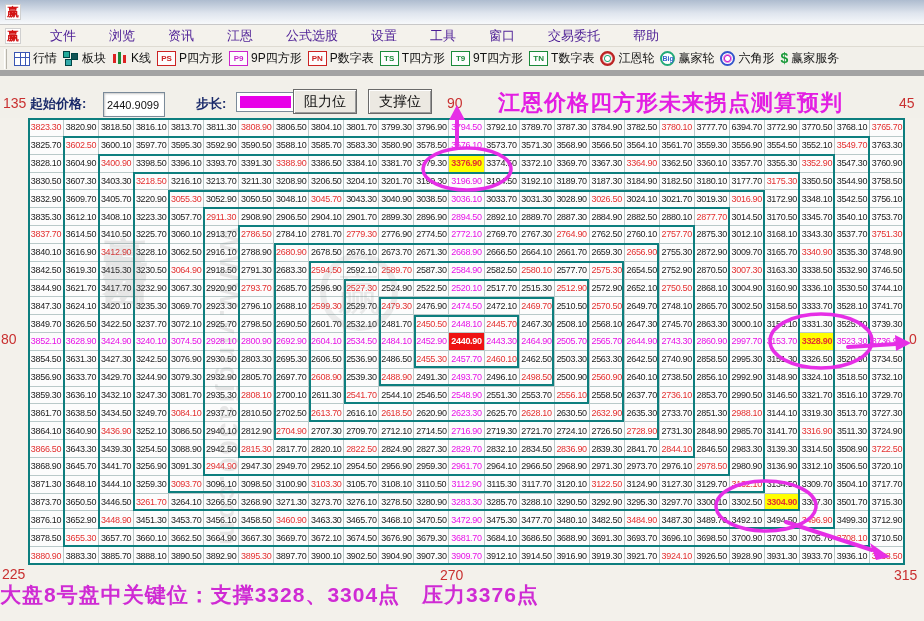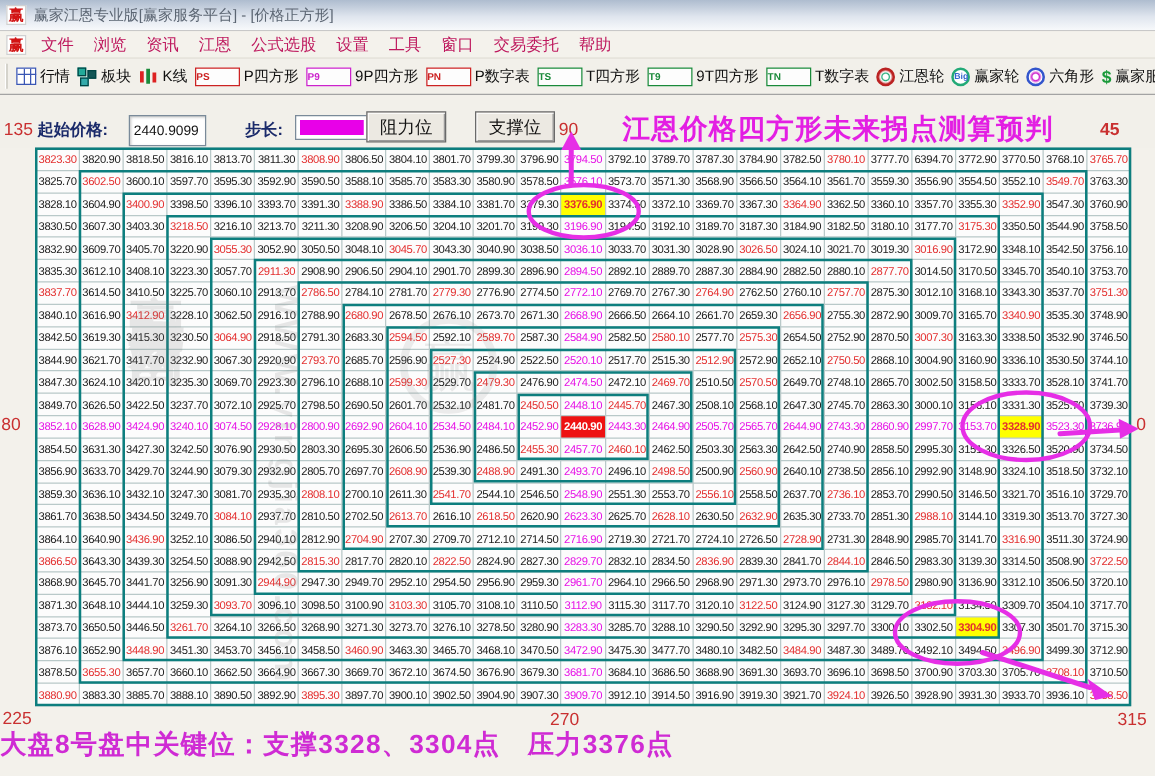--- a/index.html
+++ b/index.html
@@ -7,28 +7,28 @@
   body { font-family:"Liberation Sans","DejaVu Sans",sans-serif; background:#f3f1eb; position:relative; }
   #window { position:absolute; inset:0; width:924px; height:621px; background:#f3f1eb; }
 
   
   .titlebar { height:25px; background:linear-gradient(#aebccf,#dfe5ee 55%,#f7f9fb); display:flex; align-items:center; padding-left:5px; border-bottom:1px solid #c8c8c8; }
   .app-ico { width:16px; height:16px; background:#fff; border:1px solid #d0d0d0; color:#d21414; font-size:12px; font-weight:bold; line-height:14px; text-align:center; margin-right:6px; }
   .title-text { font-size:12px; color:#5c6673; }
 
   
   .menubar { height:22px; background:#f4f2ec; display:flex; align-items:center; padding-left:5px; border-bottom:1px solid #dedbd2; }
-  .menu-item { font-size:13px; color:#be185d; padding:2px 8px; cursor:default; }
+  .menu-item { font-size:13px; color:#4c1d95; padding:2px 8px; cursor:default;margin-left:17px; }
 
   
-  .toolbar { height:29px; background:#f2f0ea; display:flex; align-items:center; padding-left:2px; border-bottom:1px solid #a3a3a3; }
+  .toolbar { height:29px; background:#f2f0ea; display:flex; align-items:center; padding-left:2px; border-bottom:6px solid #a3a3a3; }
   .grip { width:3px; height:20px; border-left:1px solid #fff; border-right:1px solid #b8b5ac; margin:0 4px 0 2px; }
   .tool { display:flex; align-items:center; gap:3px; padding:2px 3px; }
   .tool .tlabel { font-size:12px; color:#111; white-space:nowrap; }
-  .ibadge { width:36px; height:15px; font-size:8px; font-weight:bold; line-height:13px; background:#fdfdfd; }
+  .ibadge { width:19px; height:15px; font-size:8px; font-weight:bold; text-align:center; line-height:13px; background:#fdfdfd; }
   .ib-red   { border:1px solid #c22; color:#c22; }
   .ib-mag   { border:1px solid #c2c; color:#c2c; }
   .ib-grn   { border:1px solid #1a8a3a; color:#1a8a3a; }
   .ico-table { width:16px; height:14px; border:1px solid #3a56b4; background:linear-gradient(#3a56b4,#3a56b4) 0 4px/16px 1px no-repeat,linear-gradient(#3a56b4,#3a56b4) 5px 0/1px 14px no-repeat,linear-gradient(#3a56b4,#3a56b4) 10px 0/1px 14px no-repeat,#fff; }
   .ico-blocks { width:16px; height:15px; position:relative; background:#f2f0ea; }
   .ico-blocks i { position:absolute; width:7px; height:7px; background:#177; border:1px solid #044; }
   .ico-blocks i:nth-child(1){left:0;top:0;background:#2a9;}
   .ico-blocks i:nth-child(2){left:8px;top:2px;background:#155;}
   .ico-blocks i:nth-child(3){left:2px;top:8px;background:#3aa;}
   .ico-candle { width:16px; height:15px; position:relative; }
@@ -68,21 +68,20 @@
   
   .keyline { position:absolute; left:0; top:581px; width:924px; text-align:left; font-size:21px; font-weight:bold; color:#cf2bd4; letter-spacing:1px; }
 </style>
 </head>
 <body>
 
 <div id="window">
 
   <div class="titlebar">
     <div class="app-ico">赢</div>
-    <div class="title-text">赢家江恩专业版[赢家服务平台] - [价格正方形]</div>
   </div>
 
   <div class="menubar">
     <div class="app-ico" style="margin-right:4px">赢</div>
     <div class="menu-item">文件</div>
     <div class="menu-item">浏览</div>
     <div class="menu-item">资讯</div>
     <div class="menu-item">江恩</div>
     <div class="menu-item">公式选股</div>
     <div class="menu-item">设置</div>
@@ -159,24 +158,24 @@
   <div class="controls">
     <span class="angle" style="left:3px; top:19px;">135</span>
     <span class="ctl-label" style="left:30px; top:19px;">起始价格:</span>
     <input class="txtbox" value="2440.9099" style="">
     <span class="ctl-label" style="left:196px; top:19px;">步长:</span>
     <div class="combo">
       <div class="swatch"></div>
       <div class="combo-btn">▼</div>
     </div>
     <div class="pushbtn" style="left:293px;">阻力位</div>
-    <div class="pushbtn" style="left:368px;margin-left:12px;">支撑位</div>
+    <div class="pushbtn" style="left:368px;">支撑位</div>
     <span class="angle" style="left:447px; top:19px;">90</span>
     <span class="headline">江恩价格四方形未来拐点测算预判</span>
-    <span class="angle" style="left:880px; top:19px;font-weight:bold;">45</span>
+    <span class="angle" style="left:899px; top:19px;">45</span>
   </div>
 
   <div class="gridwrap">
     <div class="cells" id="cells">
         <div class="cell c-red">3823.30</div>
         <div class="cell c-blk">3820.90</div>
         <div class="cell c-blk">3818.50</div>
         <div class="cell c-blk">3816.10</div>
         <div class="cell c-blk">3813.70</div>
         <div class="cell c-blk">3811.30</div>

